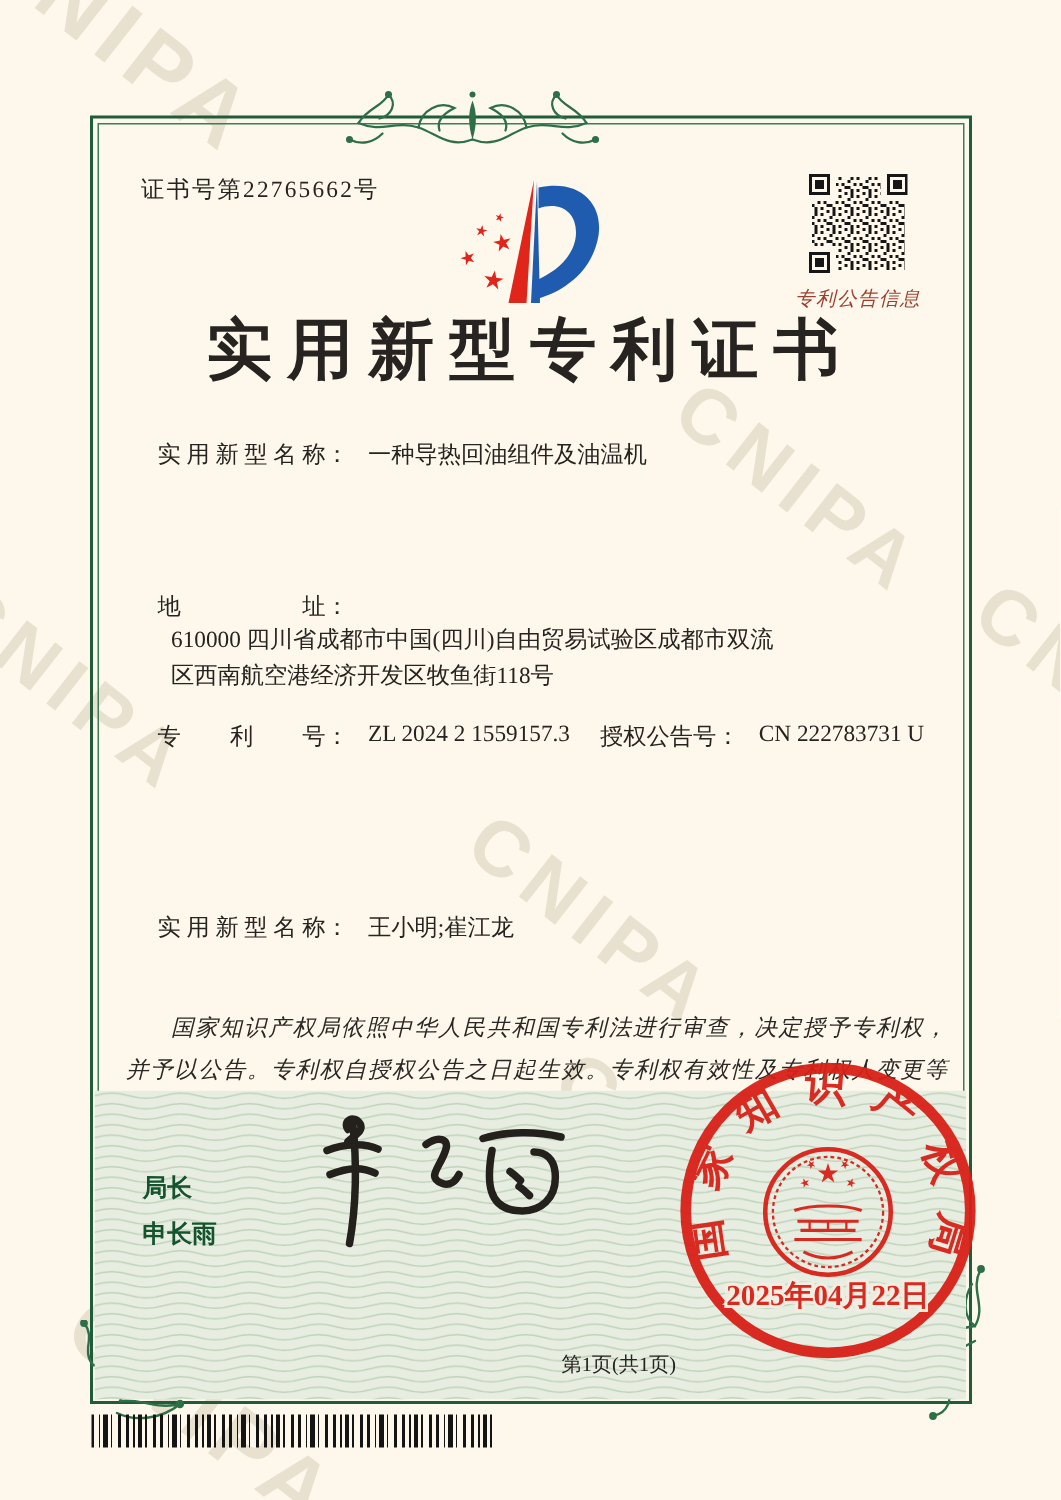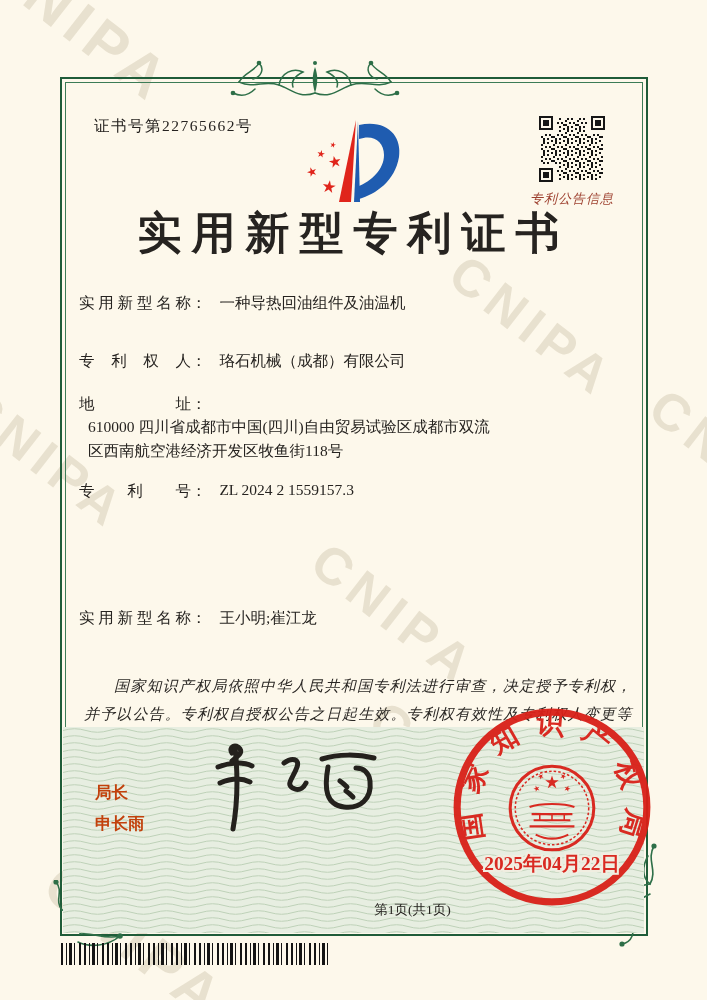--- a/index.html
+++ b/index.html
@@ -21,36 +21,36 @@
   .orn{position:absolute;}
   
   .cert-no{position:absolute;left:94px;top:116px;font-size:15.5px;letter-spacing:1.5px;text-align:right;}
   .logo{position:absolute;left:296px;top:99px;}
   .qr{position:absolute;left:539px;top:116px;}
   .qr-caption{position:absolute;left:524px;top:190px;width:96px;text-align:center;
     font-size:13px;font-style:italic;color:#9d3f2e;letter-spacing:1px;}
   .title{position:absolute;left:63px;top:204px;width:581px;text-align:center;
     font-size:44px;font-weight:bold;letter-spacing:10px;}
   
-  .row{position:absolute;left:79px;width:545px;font-size:15.5px;}
+  .row{position:absolute;left:105px;width:545px;font-size:15.5px;}
   .flabel{display:inline-block;width:112px;text-align:justify;text-align-last:justify;vertical-align:top;}
   .fvalue{display:inline-block;margin-left:9px;vertical-align:top;}
   .fvalue.wrap{width:412px;line-height:24px;}
   .col-r{position:absolute;left:295px;top:0;}
   .r-name{top:293px}.r-patentee{top:351px}.r-address{top:394px}.r-inventor{top:441px}
   .r-nums{top:481px}.r-dates{top:519px}.r-app{top:563px}.r-inv2{top:608px}
   
   .declaration{position:absolute;left:84px;top:672px;width:548px;
     font-size:15px;line-height:28px;font-style:italic;letter-spacing:0.8px;
     text-indent:2em;text-align:justify;color:#2a2724;}
   
   .band{position:absolute;left:63px;top:727px;width:581px;height:206px;}
   .signer{position:absolute;left:32px;top:50px;
     font-family:"Liberation Sans","DejaVu Sans",sans-serif;font-weight:bold;
-    font-size:16.5px;color:#c2410c;line-height:31px;}
+    font-size:16.5px;color:#14532d;line-height:31px;}
   .signature{position:absolute;left:188px;top:737px;}
   .seal{position:absolute;left:450px;top:705px;}
   .footer{position:absolute;left:63px;top:901px;width:699px;text-align:center;font-size:13.5px;}
   
   .barcode{position:absolute;left:61px;top:943px;width:271px;height:22px;
     background:repeating-linear-gradient(90deg,
       #141414 0 2px,transparent 2px 5px,#141414 5px 6px,transparent 6px 8px,
       #141414 8px 11px,transparent 11px 13px,#141414 13px 14px,transparent 14px 18px,
       #141414 18px 20px,transparent 20px 23px);}
 </style>
@@ -167,31 +167,31 @@
     </g>
   </svg>
   <div class="qr-caption">专利公告信息</div>
 
   <div class="title">实用新型专利证书</div>
 
   <div class="row r-name">
     <span class="flabel">实用新型名称</span><span>：</span>
     <span class="fvalue">一种导热回油组件及油温机</span>
   </div>
-  <div class="row r-patentee">
-    <span class="flabel">专利权人</span><span>：</span>
-    <span class="fvalue">珞石机械（成都）有限公司</span>
-  </div>
   <div class="row r-address">
     <span class="flabel">地址</span><span>：</span>
     <span class="fvalue wrap">610000 四川省成都市中国(四川)自由贸易试验区成都市双流区西南航空港经济开发区牧鱼街118号</span>
   </div>
   <div class="row r-nums">
     <span class="flabel">专利号</span><span>：</span>
     <span class="fvalue">ZL 2024 2 1559157.3</span>
+    <span class="col-r">
+      <span>授权公告号</span><span>：</span>
+      <span class="fvalue">CN 222783731 U</span>
+    </span>
   </div>
   <div class="row r-inv2">
     <span class="flabel">实用新型名称</span><span>：</span>
     <span class="fvalue">王小明;崔江龙</span>
   </div>
 
   <div class="declaration">国家知识产权局依照中华人民共和国专利法进行审查，决定授予专利权，并予以公告。专利权自授权公告之日起生效。专利权有效性及专利权人变更等法律信息以专利登记簿记载为准。</div>
 
   <div class="band">
     <svg width="581" height="206" viewBox="0 0 581 206">

